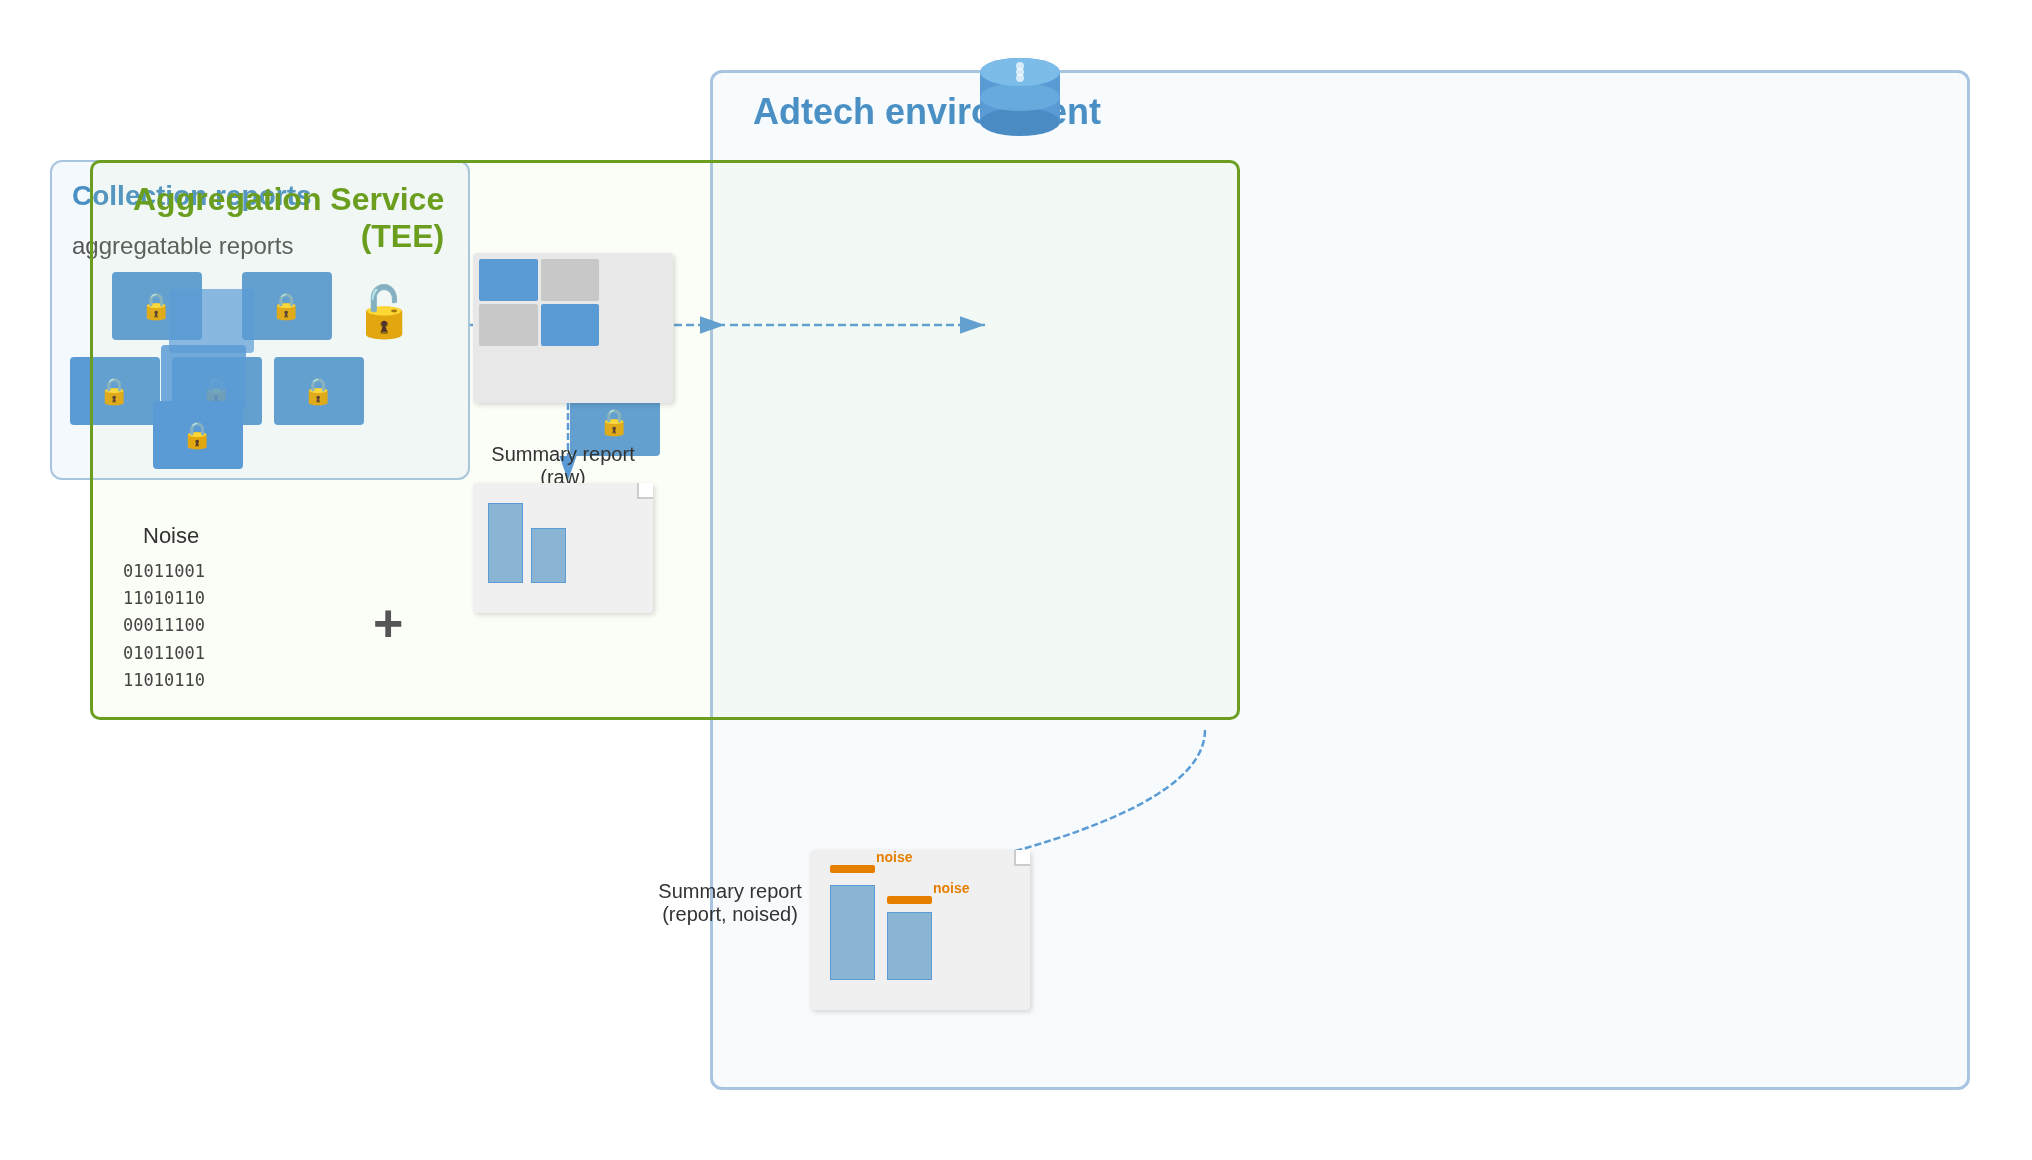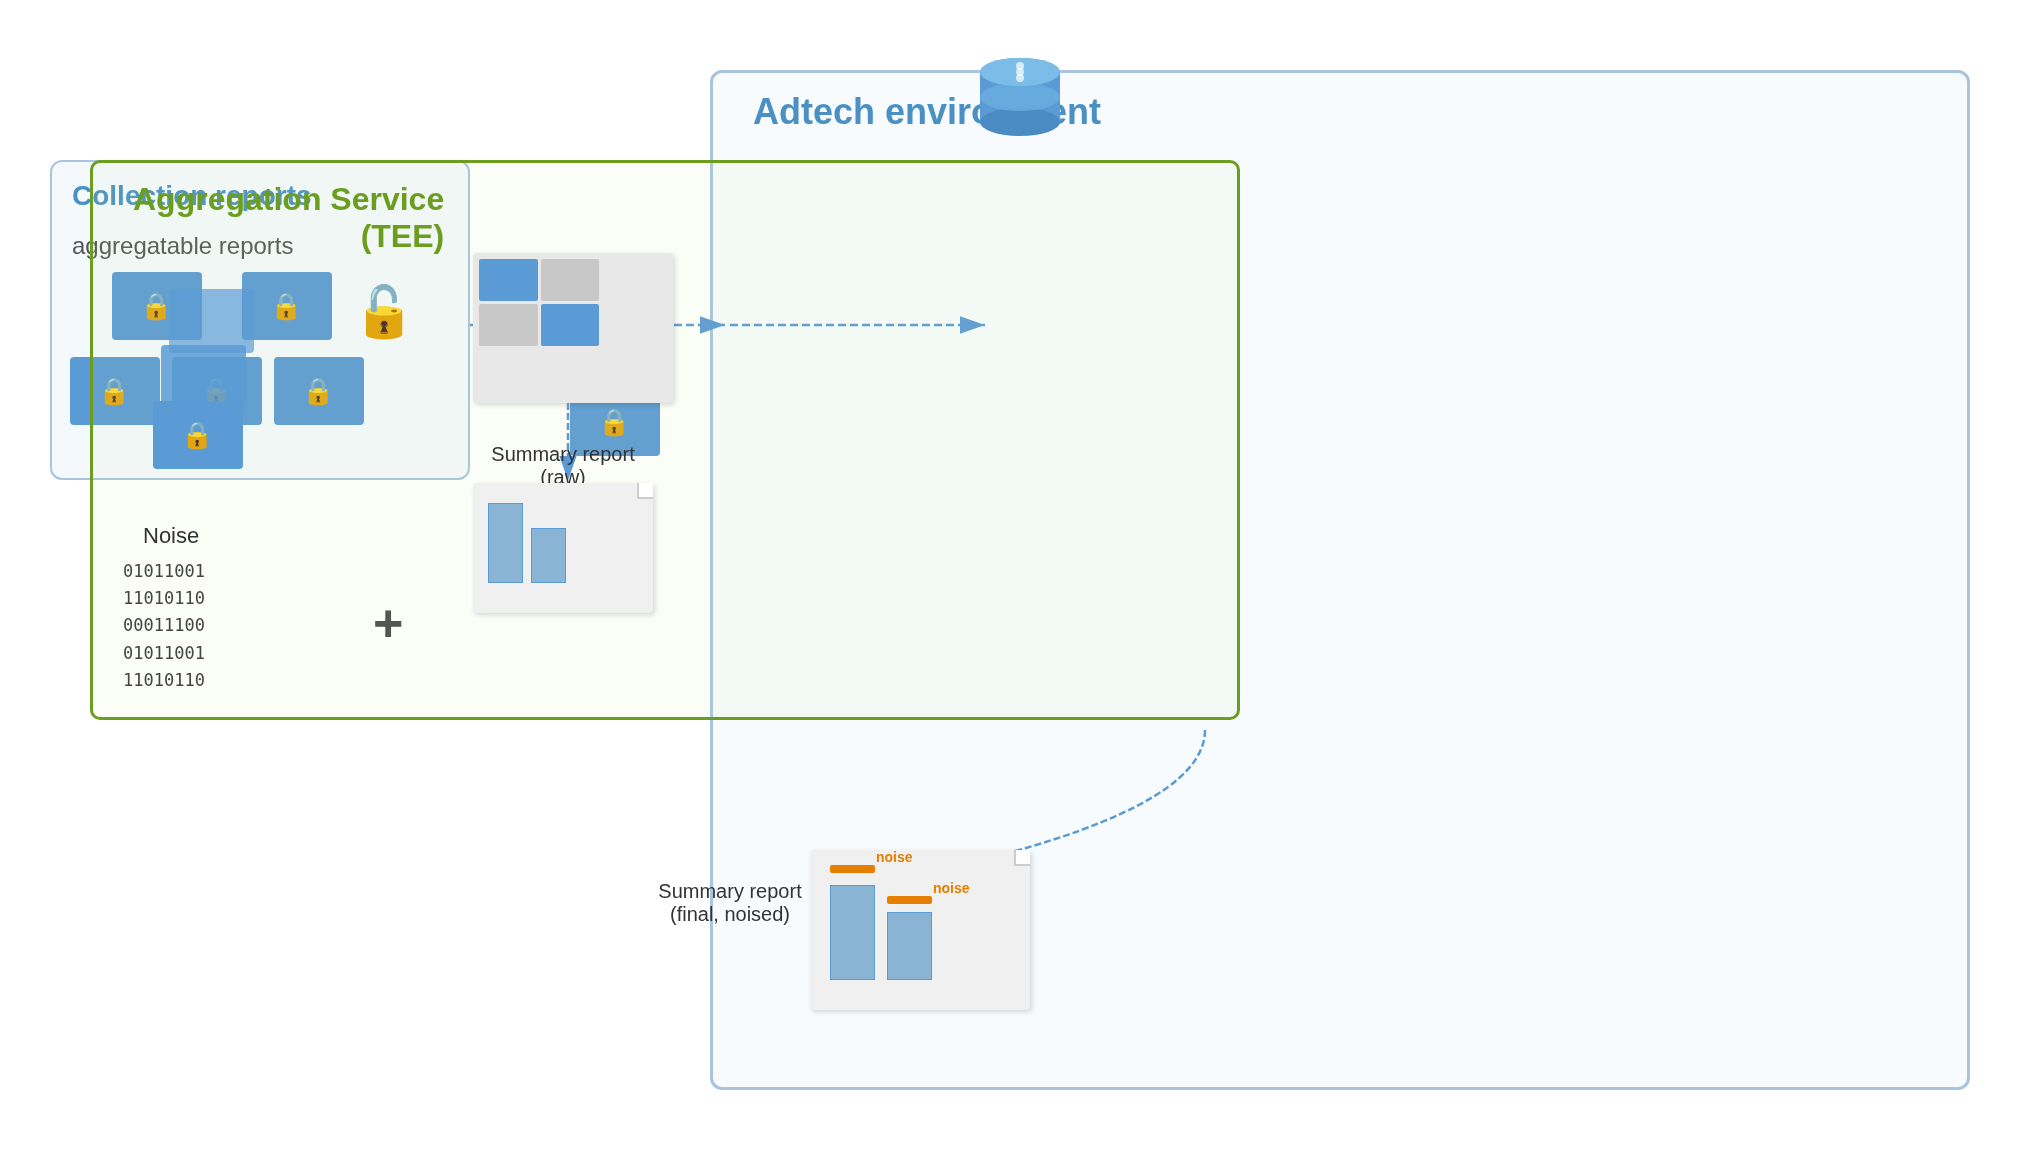--- a/index.html
+++ b/index.html
@@ -294,21 +294,21 @@
     <defs>
       <marker id="arrowhead4" markerWidth="10" markerHeight="7" refX="5" refY="3.5" orient="auto">
         <polygon points="0 0, 10 3.5, 0 7" fill="#5b9bd5"></polygon>
       </marker>
     </defs>
     <path d="M 15 0 Q 15 80 -250 140" stroke="#5b9bd5" stroke-width="2.5" stroke-dasharray="7,3" fill="none" marker-end="url(#arrowhead4)"></path>
   </svg>
 
   <div style="position:absolute; top:850px; left:600px; font-size:20px; color:#333; text-align:center; width:200px;">
     <span>Summary report</span><br>
-    <span>(final, noised)</span>
+    <span>(report, noised)</span>
   </div>
 
   <div class="report-card" style="position:absolute; top:820px; left:780px; width:220px; height:160px; background:#f0f0f0;">
     <div style="position:relative; height:140px; display:flex; align-items:flex-end; padding:10px 20px; gap:12px;">
 
       <div style="position:relative;">
         <div style="position:absolute; top:-20px; left:0; width:45px; height:8px; background:#e67e00; border-radius:2px;"></div>
         <span class="noise-bar-annotation" style="position:absolute; top:-36px; left:46px;">noise</span>
         <div class="bar" style="height:95px; width:45px;"></div>
       </div>

